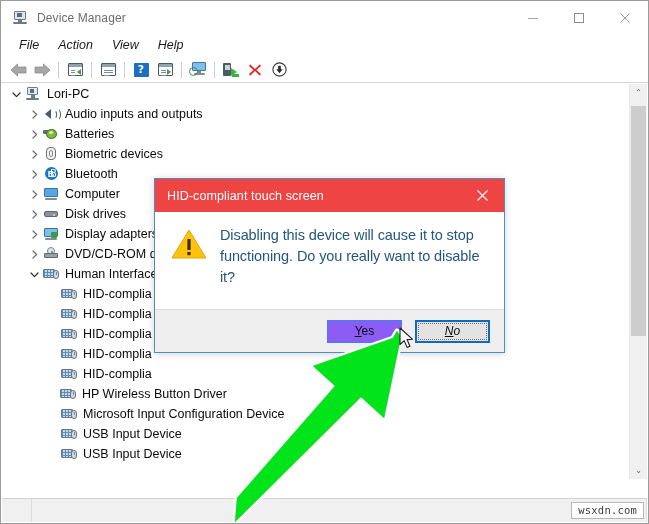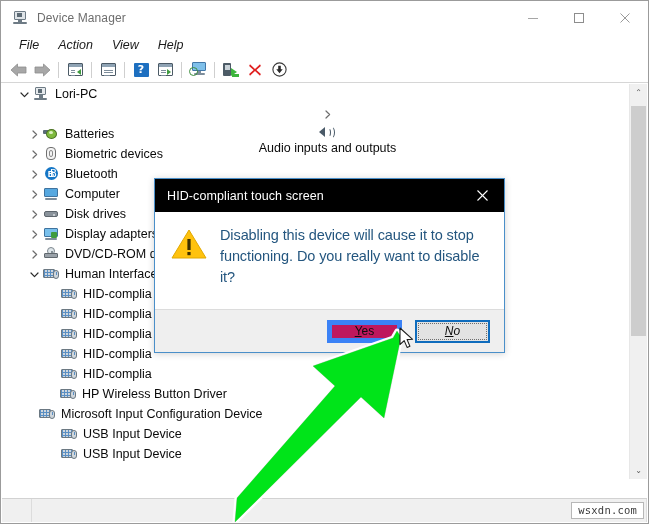--- a/index.html
+++ b/index.html
@@ -193,21 +193,21 @@
 
   
   .dialog{
     position:absolute;left:153px;top:177px;width:351px;height:175px;
     background:#ffffff;
     border:1px solid #4a8fc9;
     box-sizing:border-box;
     box-shadow:0 1px 7px rgba(0,0,0,.18);
   }
   .dlg-title{
-    height:33px;background:#000000;display:flex;align-items:center;
+    height:33px;background:#ef4444;display:flex;align-items:center;
     position:relative;
   }
   .dlg-title-text{
     color:#ffffff;font-size:12.5px;margin-left:12px;letter-spacing:.1px;
   }
   .dlg-close{
     position:absolute;right:0;top:0;width:44px;height:33px;
     display:flex;align-items:center;justify-content:center;color:#ffffff;
   }
   .dlg-body{
@@ -228,21 +228,21 @@
     background:#efefef;border-top:1px solid #dcdcdc;
     display:flex;align-items:center;justify-content:flex-end;
     padding-right:14px;box-sizing:border-box;
   }
   .dbtn{
     width:75px;height:23px;font-size:12px;color:#0c0c0c;
     display:flex;align-items:center;justify-content:center;
     box-sizing:border-box;background:#e9edf0;margin-left:13px;
     position:relative;
   }
-  .dbtn.yes{border:5px solid #3b82f6;background:#be185d;}
+  .dbtn.yes{border:1px solid #3b82f6;background:#8b5cf6;}
   .dbtn.no{border:2px solid #0f6cbd;background:#e3e3e3;font-style:italic;}
   .dbtn.no .inner{
     position:absolute;left:1px;top:1px;right:1px;bottom:1px;
     border:1px dotted #6e6e6e;box-sizing:border-box;
     display:flex;align-items:center;justify-content:center;
   }
   .ul{text-decoration:underline;}
 
   
   .wm{
@@ -390,34 +390,34 @@
 
     <div class="tool">
       <svg width="15" height="15" viewBox="0 0 15 15">
         <circle cx="7.5" cy="7.5" r="6.6" fill="#ffffff" stroke="#3a3a3a" stroke-width="1.1"></circle>
         <path d="M7.5 11.3 L4.3 7.2 L6.2 7.2 L6.2 3.8 L8.8 3.8 L8.8 7.2 L10.7 7.2 Z" fill="#2a2a2a"></path>
       </svg>
     </div>
   </div>
 
   <div class="tree" id="tree">
-      <div class="row" style="padding-left: 14px;">
+      <div class="row" style="padding-left: 6px;">
         <span class="chev open">
           <svg width="9" height="9" viewBox="0 0 9 9">
             <path d="M1 3 L4.5 6.6 L8 3" fill="none" stroke="#2b2b2b" stroke-width="1.2" stroke-linecap="round" stroke-linejoin="round"></path>
           </svg>
         </span>
         <span class="ico i-pc">
           <span class="m"></span>
           <span class="s"></span>
           <span class="b"></span>
         </span>
         <span class="label">Lori-PC</span>
       </div>
-      <div class="row" style="padding-left: 24px; flex-direction: column;">
+      <div class="row" style="padding-left: 24px;">
         <span class="chev">
           <svg width="9" height="9" viewBox="0 0 9 9">
             <path d="M3 1 L6.6 4.5 L3 8" fill="none" stroke="#6d6d6d" stroke-width="1.2" stroke-linecap="round" stroke-linejoin="round"></path>
           </svg>
         </span>
         <span class="ico i-spk">
           <span class="c"></span>
           <span class="w1"></span>
           <span class="w2"></span>
         </span>
@@ -560,21 +560,21 @@
         <span class="label">HID-complia</span>
       </div>
       <div class="row" style="padding-left: 41px;">
         <span class="chev"></span>
         <span class="ico i-hid">
           <span class="k"></span>
           <span class="m"></span>
         </span>
         <span class="label">HP Wireless Button Driver</span>
       </div>
-      <div class="row" style="padding-left: 20px; text-align: right;">
+      <div class="row" style="padding-left: 42px; text-align: right;">
         <span class="chev"></span>
         <span class="ico i-hid">
           <span class="k"></span>
           <span class="m"></span>
         </span>
         <span class="label">Microsoft Input Configuration Device</span>
       </div>
       <div class="row" style="padding-left: 42px;">
         <span class="chev"></span>
         <span class="ico i-hid">

